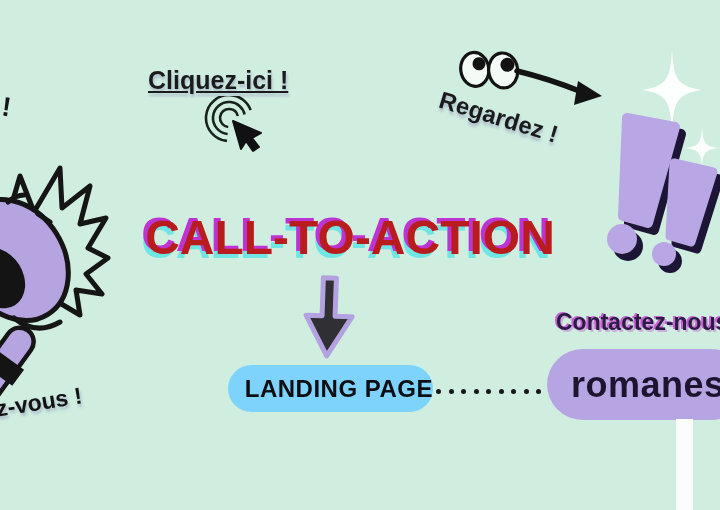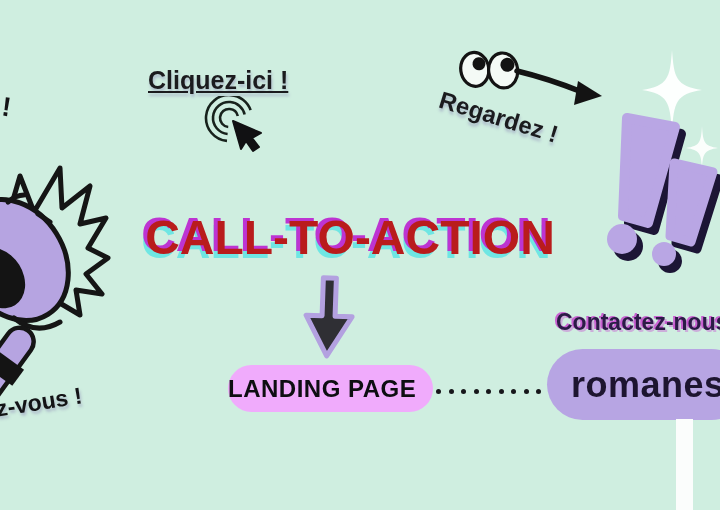--- a/index.html
+++ b/index.html
@@ -24,21 +24,21 @@
   #double-excl-icon{left:596px;top:106px;}
   #main-title{
     left:0;top:210px;width:700px;text-align:center;
     font-size:48px;font-weight:800;letter-spacing:0px;color:#b91c1c;
     text-shadow:-4px -3px 0 #bd34d2, -4px 4px 0 #6fe6e3;
     white-space:nowrap;
   }
   #down-arrow-icon{left:299px;top:272px;transform:rotate(2deg);}
   #landing-pill{
     left:228px;top:365px;width:205px;height:47px;border-radius:24px;
-    background:#f0abfc;display:flex;align-items:center;justify-content:flex-start;
+    background:#7dd3fc;display:flex;align-items:center;justify-content:flex-end;
   }
   #landing-pill span{
     font-size:24px;font-weight:800;color:#0e0e12;letter-spacing:.5px;white-space:nowrap;
   }
   #dotted-connector{left:436px;top:389px;display:flex;gap:7.5px;align-items:center;}
   #dotted-connector .dot{width:5px;height:5px;border-radius:50%;background:#16161a;display:block;}
   #contact-label{
     left:556px;top:309px;font-size:23px;font-weight:800;color:#2b1b46;white-space:nowrap;
     text-shadow:-2px -1px 0 rgba(199,54,206,.75), 2px 2px 0 rgba(199,54,206,.35);
   }

